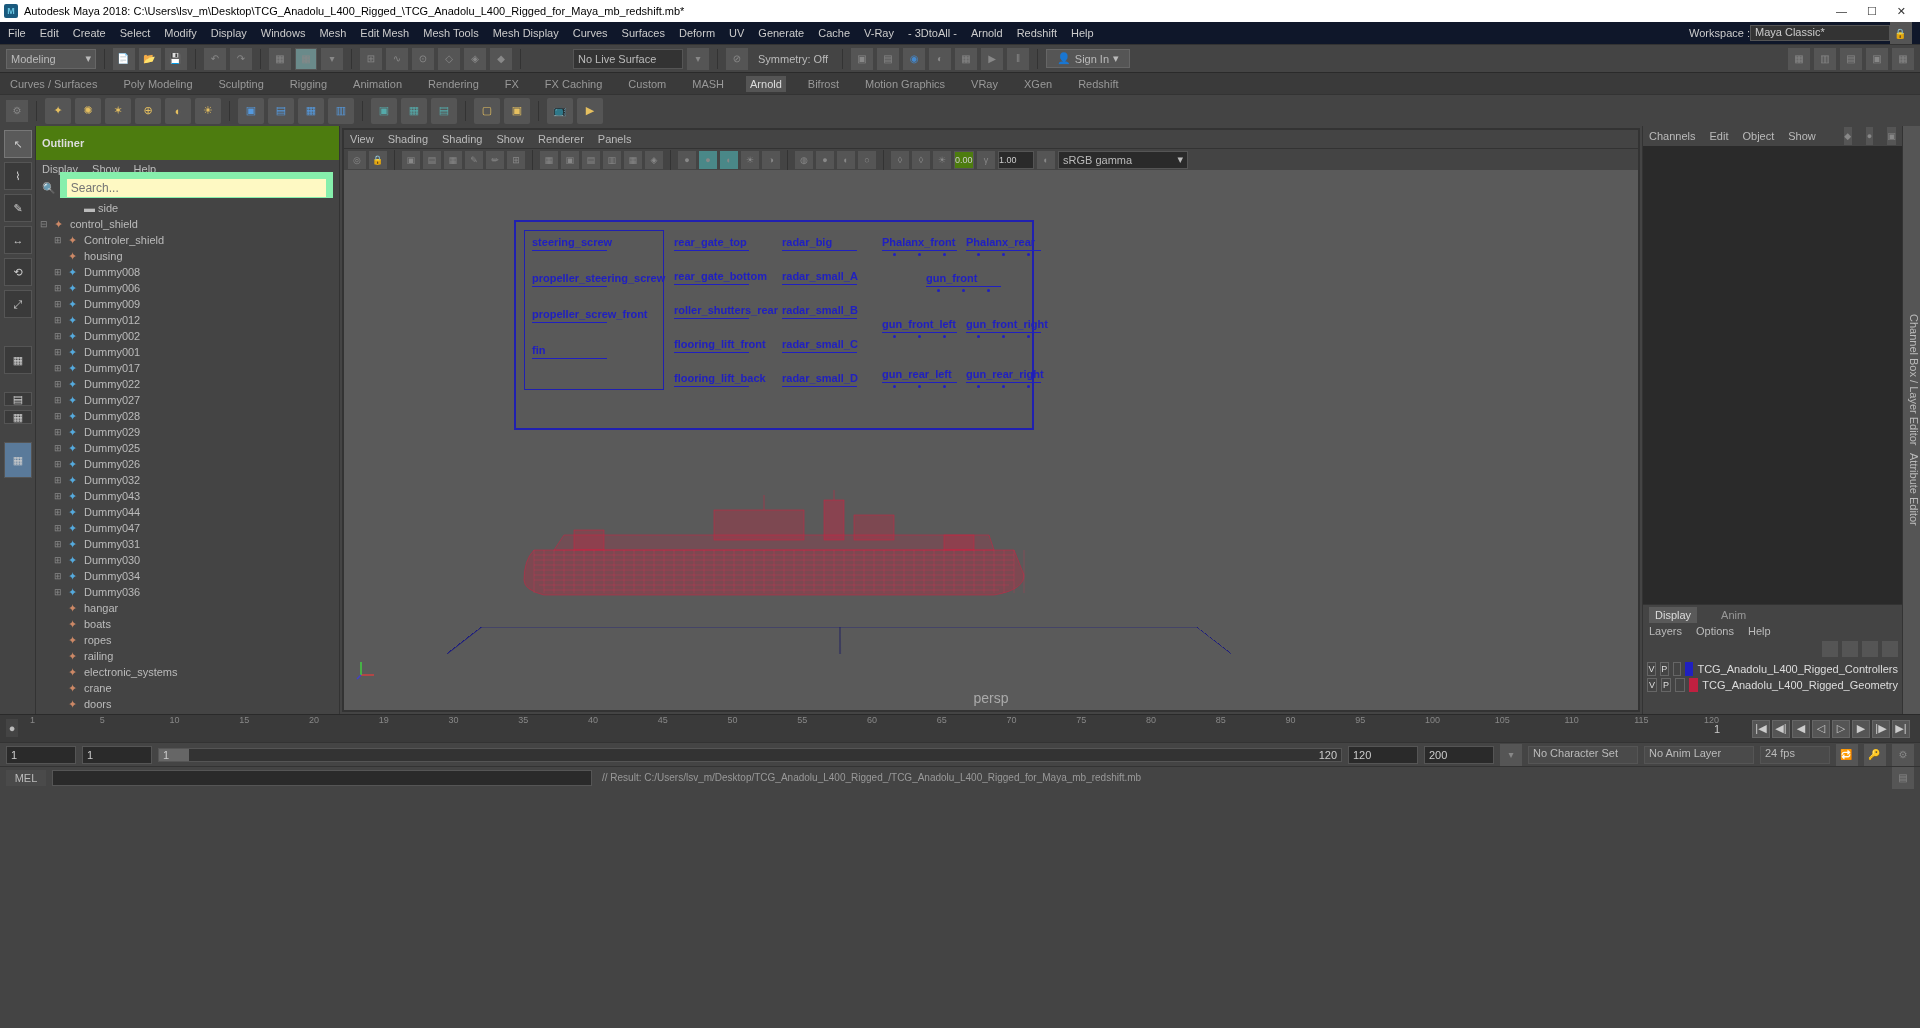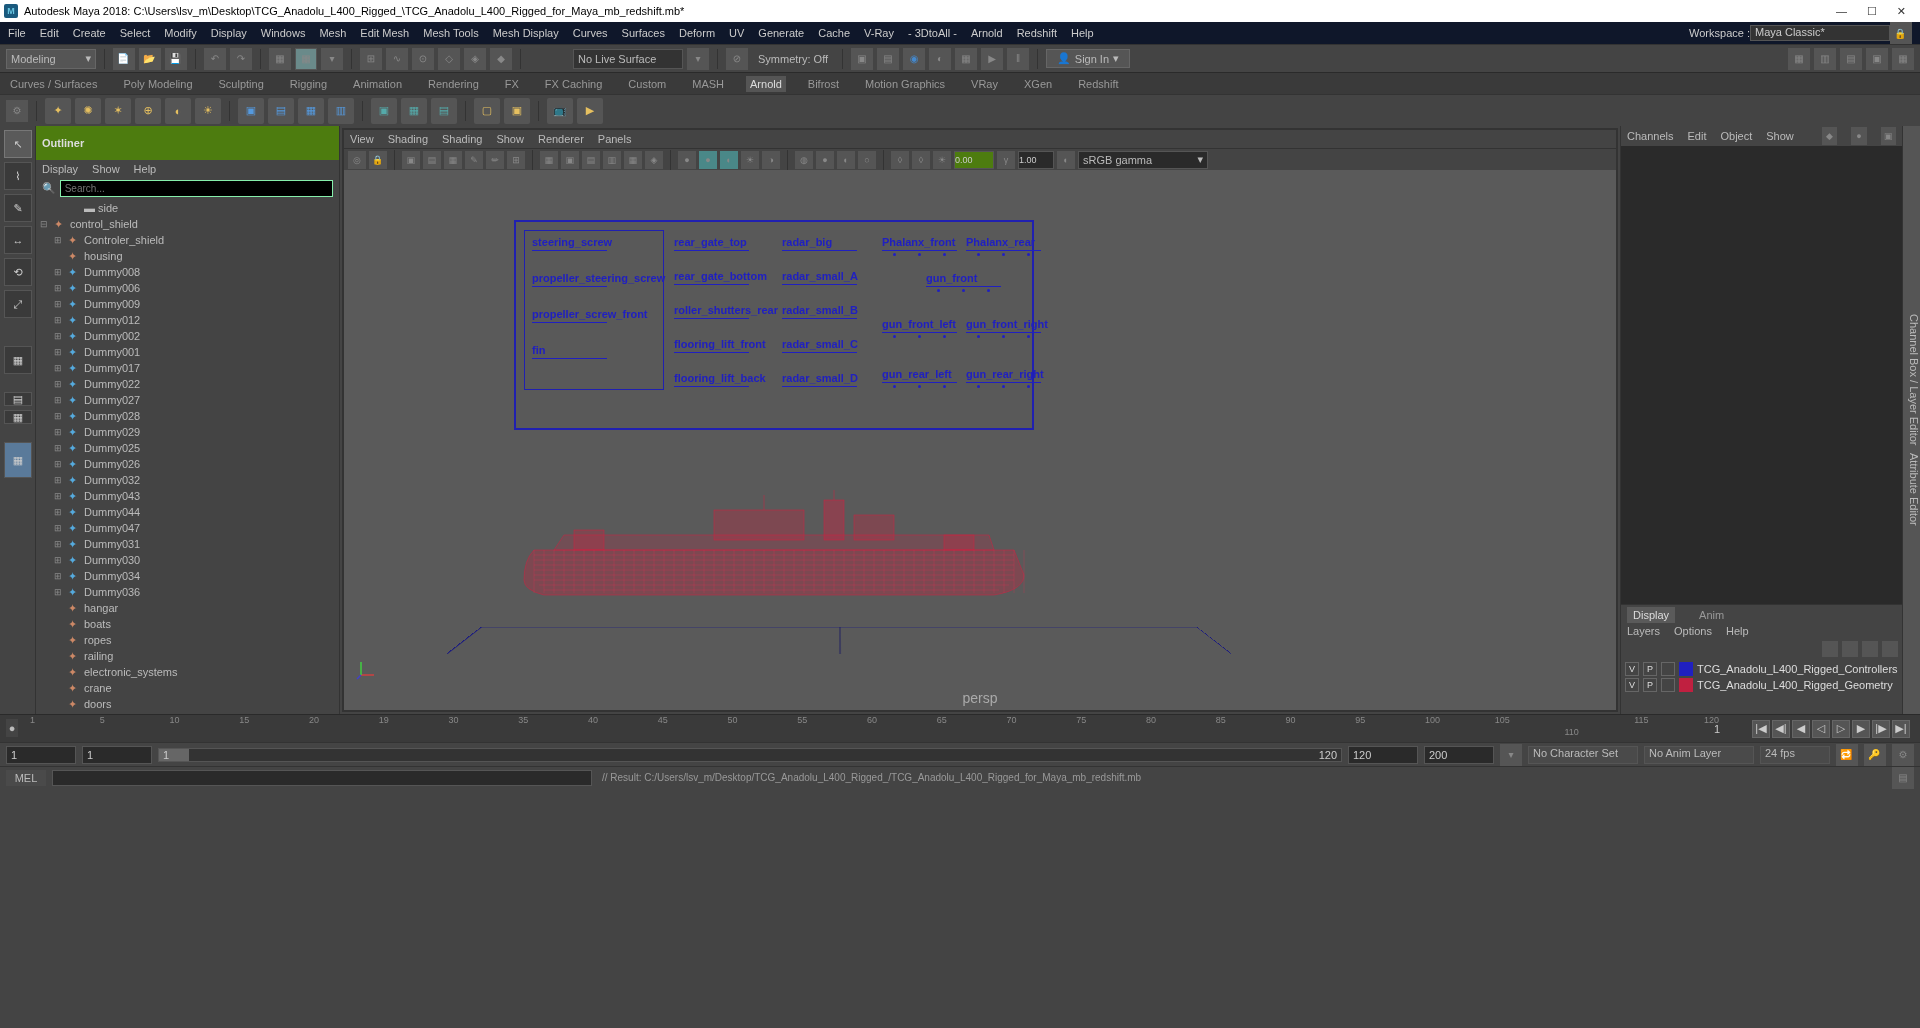--- a/index.html
+++ b/index.html
@@ -26,21 +26,21 @@
 .shicon.blue { color:#5599dd; }
 .shicon.teal { color:#55aaaa; }
 .mainrow { display: flex; height: 588px; background: #444; }
 .ltools { width: 36px; background: #444; display: flex; flex-direction: column; gap: 4px; padding: 4px; border-right:1px solid #333; }
 .lticon { width: 28px; height: 28px; background: #3a3a3a; border:1px solid #555; display:flex;align-items:center;justify-content:center; color:#ccc;}
 .lticon.sel { background:#5a5a5a; border-color:#777;}
 .outliner { width: 304px; background: #444; display: flex; flex-direction: column; border-right:1px solid #333;}
 .outliner-head { height: 34px; background: #4d7c0f; display:flex; align-items:center; padding:0 6px; font-weight:bold; color:#ddd;}
 .outliner-menu { height: 18px; display:flex; align-items:center; padding:0 6px; gap:14px; color:#bbb;}
 .search { height: 20px; display:flex; align-items:center; padding:0 6px; gap:4px;}
-.search input { flex:1; background:#000000; border:1px solid #86efac; color:#888; padding:2px 4px; font-size:10px;}
+.search input { flex:1; background:#fef9c3; border:7px solid #86efac; color:#888; padding:2px 4px; font-size:12px;}
 .tree { flex:1; overflow:auto; background:#444; padding:2px 4px;}
 .tnode { display:flex; align-items:center; height:16px; color:#bbb; gap:4px;}
 .toggle { width:10px; color:#888; font-size:9px;}
 .nicon { width:12px; height:12px; display:inline-block; }
 .nicon.j { color:#55aadd; }
 .nicon.m { color:#88ddaa; }
 .nicon.g { color:#cc8866; }
 .viewport { flex:1; display:flex; flex-direction:column; background:#5a5a5a; border:2px solid #333; margin:2px;}
 .vp-menu { height:18px; background:#444; display:flex; align-items:center; padding:0 6px; gap:14px; color:#bbb;}
 .vp-tools { height:22px; background:#444; display:flex; align-items:center; padding:0 4px; gap:3px; border-top:1px solid #333;}
@@ -49,21 +49,21 @@
 .controlpanel { position:absolute; left:170px; top:50px; width:520px; height:210px; border:2px solid #2020b0; background:rgba(90,90,90,0.1);}
 .cpinner { position:absolute; left:8px; top:8px; width:140px; height:160px; border:1px solid #2020b0;}
 .ctrl { position:absolute; color:#2020c0; font-weight:bold; font-size:10px; }
 .ctrl .uline { border-bottom:1px solid #2020c0; margin-top:2px; width:100%;}
 .ctrl .dots { display:flex; justify-content:space-around; margin-top:2px; }
 .ctrl .dots span { width:3px; height:3px; background:#2020c0; border-radius:50%;}
 .grid { position:absolute; left:120px; top:430px; width:750px; height:80px; transform:perspective(800px) rotateX(70deg); border:1px solid #1a1a80; }
 .ship { position:absolute; left:170px; top:320px; width:520px; height:130px; }
 .axis { position:absolute; left:12px; bottom:30px; width:20px; height:20px; }
 .persp { position:absolute; bottom:4px; left:50%; transform:translateX(-50%); color:#aaa; font-size:14px;}
-.rpanel { width: 282px; background:#444; border-left:1px solid #333; display:flex; flex-direction:column;}
+.rpanel { width: 260px; background:#444; border-left:1px solid #333; display:flex; flex-direction:column;}
 .rtabs { height:20px; display:flex; align-items:center; padding:0 6px; gap:14px; color:#bbb;}
 .rbody { flex:1; background:#2a2a2a;}
 .rbot { height:110px; border-top:1px solid #333;}
 .rbottabs { height:20px; display:flex; align-items:center; padding:0 6px; gap:18px;}
 .rbottabs .t { padding:2px 6px; color:#999;}
 .rbottabs .t.active { background:#5a5a5a; color:#ddd;}
 .rbotmenu { height:16px; display:flex; padding:0 6px; gap:14px; color:#bbb;}
 .layericons { height:20px; display:flex; justify-content:flex-end; padding:0 4px; gap:4px;}
 .licon { width:16px; height:16px; background:#555;}
 .layerrow { display:flex; align-items:center; height:16px; gap:4px; padding:0 4px; color:#ddd; font-size:10px;}
@@ -455,21 +455,21 @@
       <div class="vpticon">◑</div>
       <div class="tbsep"></div>
       <div class="vpticon">◍</div>
       <div class="vpticon">●</div>
       <div class="vpticon">◐</div>
       <div class="vpticon">○</div>
       <div class="tbsep"></div>
       <div class="vpticon">◊</div>
       <div class="vpticon">◊</div>
       <div class="vpticon">☀</div>
-      <input class="vpticon" style="width: 40px; background: #4d7c0f; color: rgb(204, 204, 204); border: 1px solid rgb(85, 85, 85);" value="0.00">
+      <input class="vpticon" style="width: 20px; background: #4d7c0f; color: rgb(204, 204, 204); border: 1px solid rgb(85, 85, 85);" value="0.00">
       <div class="vpticon">γ</div>
       <input class="vpticon" style="width: 36px; background: rgb(42, 42, 42); color: rgb(204, 204, 204); border: 1px solid rgb(85, 85, 85);" value="1.00">
       <div class="vpticon">◐</div>
       <div style="width:130px;height:18px;background:#2a2a2a;border:1px solid #555;padding:0 4px;display:flex;align-items:center;justify-content:space-between;">
           <span>sRGB gamma</span>
           <span>▾</span>
         </div>
     </div>
     <div class="vp3d">
 
@@ -760,21 +760,21 @@
       <div class="tick" style="left: 50%;">60</div>
       <div class="tick" style="left: 54.1667%;">65</div>
       <div class="tick" style="left: 58.3333%;">70</div>
       <div class="tick" style="left: 62.5%;">75</div>
       <div class="tick" style="left: 66.6667%;">80</div>
       <div class="tick" style="left: 70.8333%;">85</div>
       <div class="tick" style="left: 75%;">90</div>
       <div class="tick" style="left: 79.1667%;">95</div>
       <div class="tick" style="left: 83.3333%;">100</div>
       <div class="tick" style="left: 87.5%;">105</div>
-      <div class="tick" style="left: 91.6667%; margin-top: 12px;">110</div>
+      <div class="tick" style="left: 91.6667%;">110</div>
       <div class="tick" style="left: 95.8333%;">115</div>
       <div class="tick" style="left: 100%;">120</div>
     </div>
   <div style="width:30px;color:#ccc;margin-right:8px;">1</div>
   <div class="playctrl">
     <div class="pbtn">|◀</div>
     <div class="pbtn">◀|</div>
     <div class="pbtn">◀</div>
     <div class="pbtn">◁</div>
     <div class="pbtn">▷</div>

